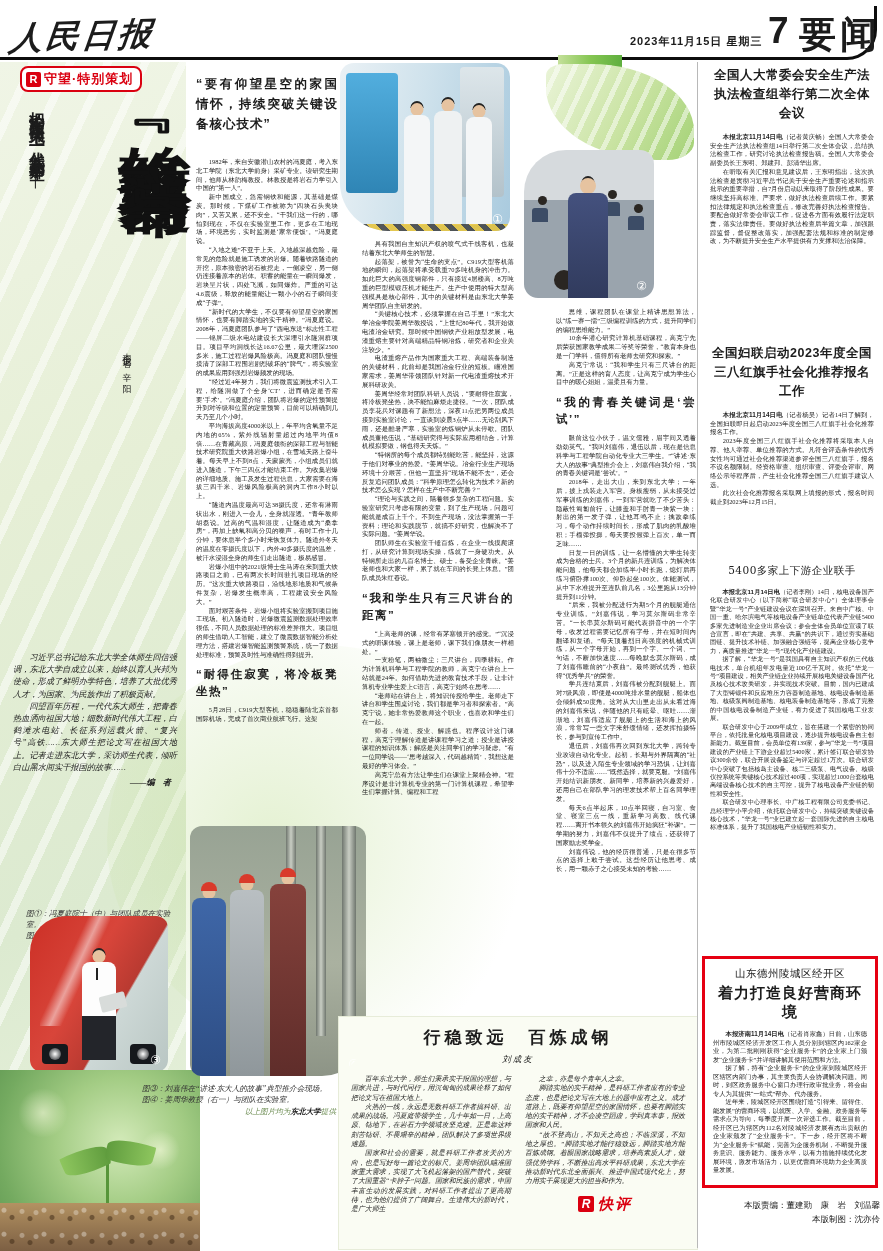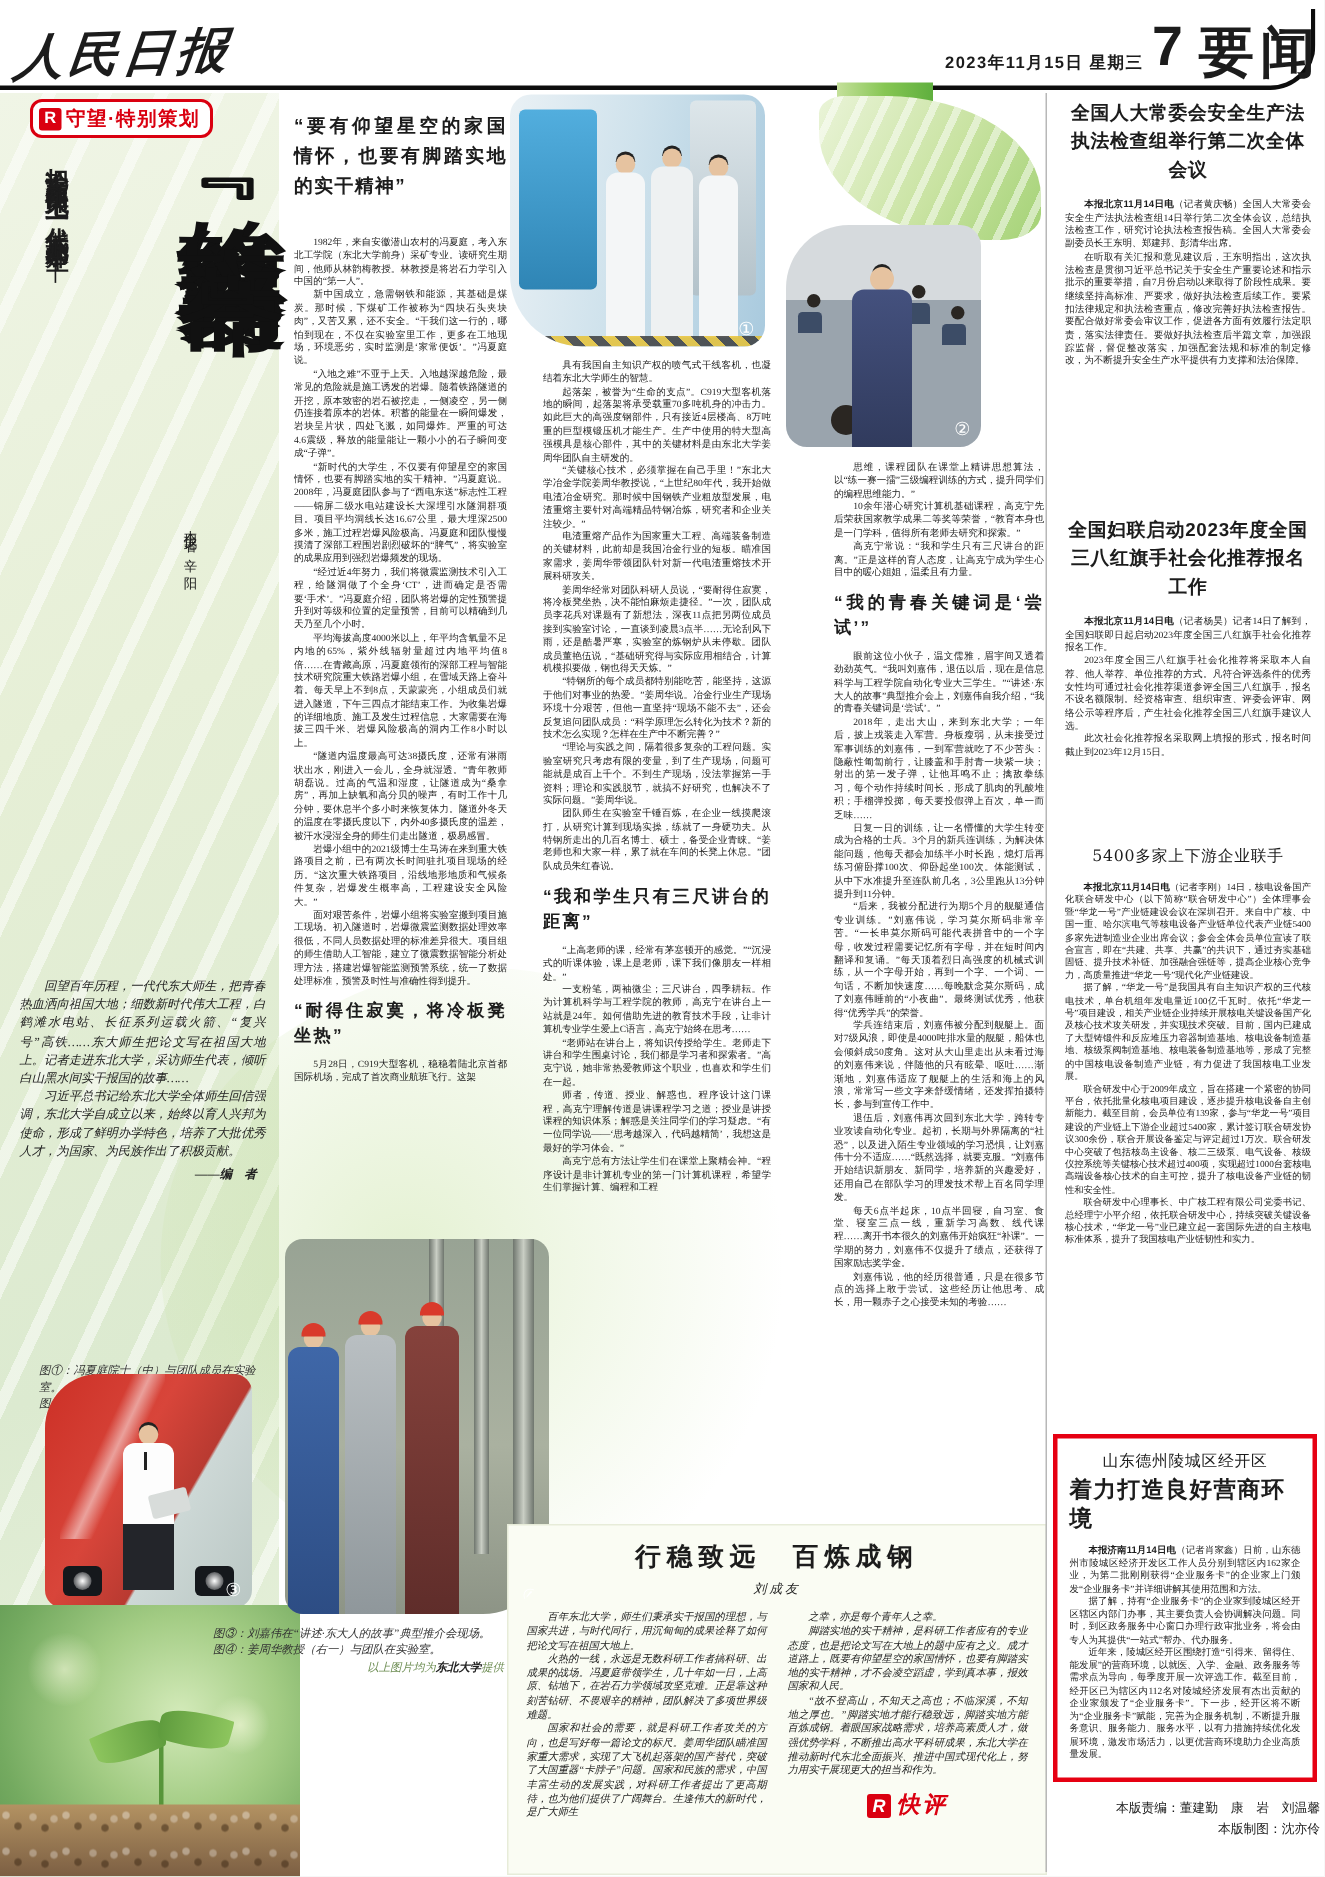--- a/index.html
+++ b/index.html
@@ -119,21 +119,21 @@
   .r-article{position:absolute;left:710px;width:164px;overflow:hidden;}
   .r-article h3{margin:0;text-align:center;font-size:12.5px;line-height:19px;font-weight:900;
                 letter-spacing:.5px;font-family:"Liberation Sans",sans-serif;}
   .kicker{text-align:center;font-size:10.5px;font-weight:normal;letter-spacing:.5px;margin-bottom:3px;
           font-family:"DejaVu Serif",serif;}
   .r-body{margin-top:10px;font-size:6.4px;line-height:8.7px;text-align:justify;}
   .r-body p{margin:0;text-indent:2em;}
   .r-body .lead-p b{font-family:"Liberation Sans",sans-serif;font-weight:bold;}
   .redbox{position:absolute;left:702px;top:956px;width:176px;height:232px;border:3px solid #e60012;
           box-sizing:border-box;padding:8px 8px 4px;overflow:hidden;background:#fff;}
-  .redbox h3{margin:2px 0 0;font-size:15px;font-weight:900;letter-spacing:1px;
+  .redbox h3{margin:2px 0 0;text-align:center;font-size:15px;font-weight:900;letter-spacing:1px;
              font-family:Liberation Serif, serif;}
   .redbox .r-body{margin-top:8px;font-size:6.3px;line-height:8.5px;}
   .credits{position:absolute;left:700px;top:1198px;width:180px;text-align:right;font-size:8.5px;line-height:14px;font-weight:normal;}
   .credits p{margin:0;}
 </style>
 </head>
 <body>
 
 <div class="page">
 
@@ -150,22 +150,22 @@
     <span class="badge-r">R</span>
     <span class="badge-t">守望·特别策划</span>
   </div>
 
   <div class="vsub">把论文写在祖国大地上，一代代东北大学师生——</div>
   <div class="vtitle">『始终以育人兴邦为使命』</div>
   <div class="vreporter">本报记者　辛　阳</div>
 
   <div class="ednote">
     <div>
+        <p>习近平总书记给东北大学全体师生回信强调，东北大学自成立以来，始终以育人兴邦为使命，形成了鲜明办学特色，培养了大批优秀人才，为国家、为民族作出了积极贡献。</p>
         <p>回望百年历程，一代代东大师生，把青春热血洒向祖国大地；细数新时代伟大工程，白鹤滩水电站、长征系列运载火箭、“复兴号”高铁……东大师生把论文写在祖国大地上。记者走进东北大学，采访师生代表，倾听白山黑水间实干报国的故事……</p>
-        <p>习近平总书记给东北大学全体师生回信强调，东北大学自成立以来，始终以育人兴邦为使命，形成了鲜明办学特色，培养了大批优秀人才，为国家、为民族作出了积极贡献。</p>
       </div>
     <div class="edsign">——编　者</div>
   </div>
 
   <div class="capt capt-top">
       <p>图①：冯夏庭院士（中）与团队成员在实验室。</p>
       <p>图②：刘嘉伟再次回到东北大学。</p>
     </div>
 
   <div class="photo p3">
@@ -195,21 +195,21 @@
     <div>
         <p>图③：刘嘉伟在“讲述·东大人的故事”典型推介会现场。</p>
         <p>图④：姜周华教授（右一）与团队在实验室。</p>
       </div>
     <div class="credit-line"><span>以上图片均为</span><b>东北大学</b><span>提供</span></div>
   </div>
 
   <div class="greenbar"></div>
   <div class="leafdeco"></div>
 
-  <div class="qhead">“要有仰望星空的家国情怀，也要有脚踏实地的实干精神”</div>
+  <div class="qhead">“要有仰望星空的家国情怀，持续突破关键设备核心技术”</div>
 
   <div class="photo p1">
     <div class="shape machine"></div>
     <div class="shape machine2"></div>
     <div class="shape person" style="left:64px;top:40px;width:26px;height:122px;">
       <div class="hair"></div>
         <div class="head"></div>
         <div class="body" style="background:#f4f6f7;"></div>
     </div>
     <div class="shape person" style="left:94px;top:36px;width:28px;height:126px;">

